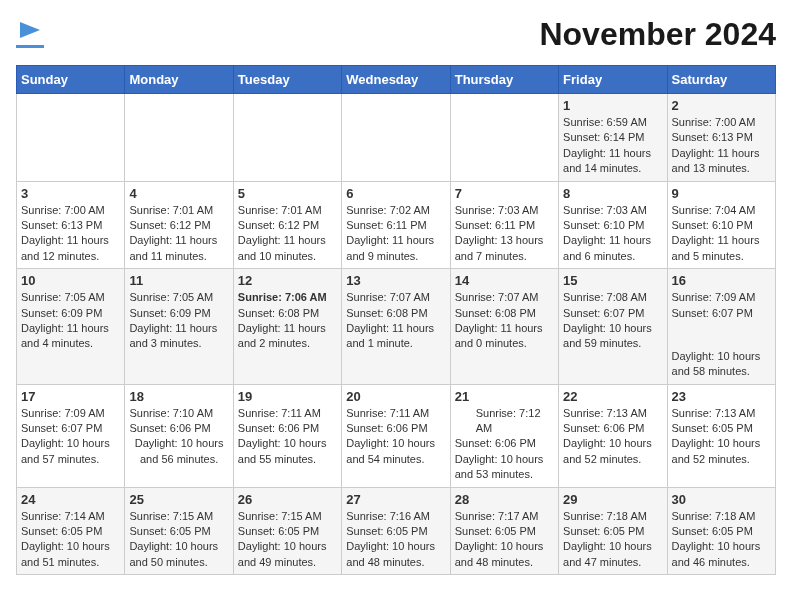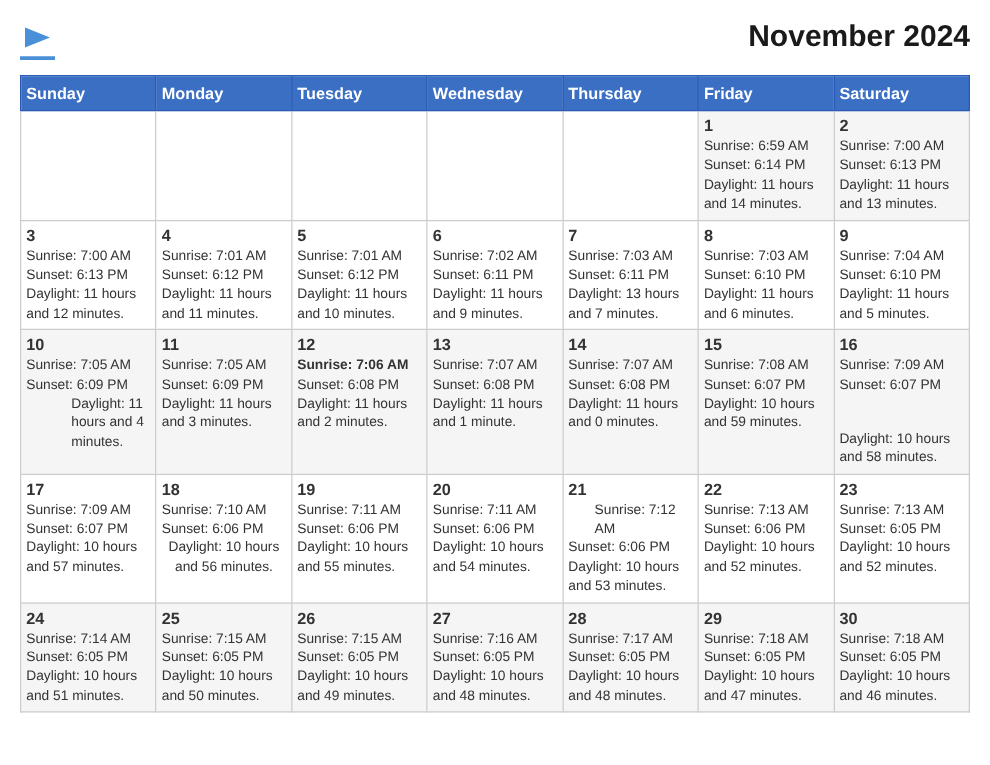--- a/index.html
+++ b/index.html
@@ -28,21 +28,21 @@
     .logo-underline {
       height: 3px;
       background: #4a90d9;
       width: 100%;
       margin-top: 1px;
     }
     .title-area {
       text-align: right;
     }
     .title-area h1 {
-      font-size: 24px;
+      font-size: 32px;
       font-weight: bold;
       color: #1a1a1a;
     }
     .title-area h2 {
       font-size: 16px;
       font-weight: normal;
       color: #444;
     }
     table {
       width: 100%;
@@ -177,21 +177,21 @@
           <div style="line-height: 1.4;">Sunrise: 7:04 AM</div>
           <div style="line-height: 1.4;">Sunset: 6:10 PM</div>
           <div style="line-height: 1.4;">Daylight: 11 hours and 5 minutes.</div>
         </td>
       </tr>
       <tr>
         <td>
           <span class="day-num">10</span>
           <div style="line-height: 1.4;">Sunrise: 7:05 AM</div>
           <div style="line-height: 1.4;">Sunset: 6:09 PM</div>
-          <div style="line-height: 1.4; margin-left: 36px;">Daylight: 11 hours and 4 minutes.</div>
+          <div style="line-height: 1.4;">Daylight: 11 hours and 4 minutes.</div>
         </td>
         <td>
           <span class="day-num">11</span>
           <div style="line-height: 1.4;">Sunrise: 7:05 AM</div>
           <div style="line-height: 1.4;">Sunset: 6:09 PM</div>
           <div style="line-height: 1.4;">Daylight: 11 hours and 3 minutes.</div>
         </td>
         <td>
           <span class="day-num">12</span>
           <div style="line-height: 1.4; font-weight: bold;">Sunrise: 7:06 AM</div>

